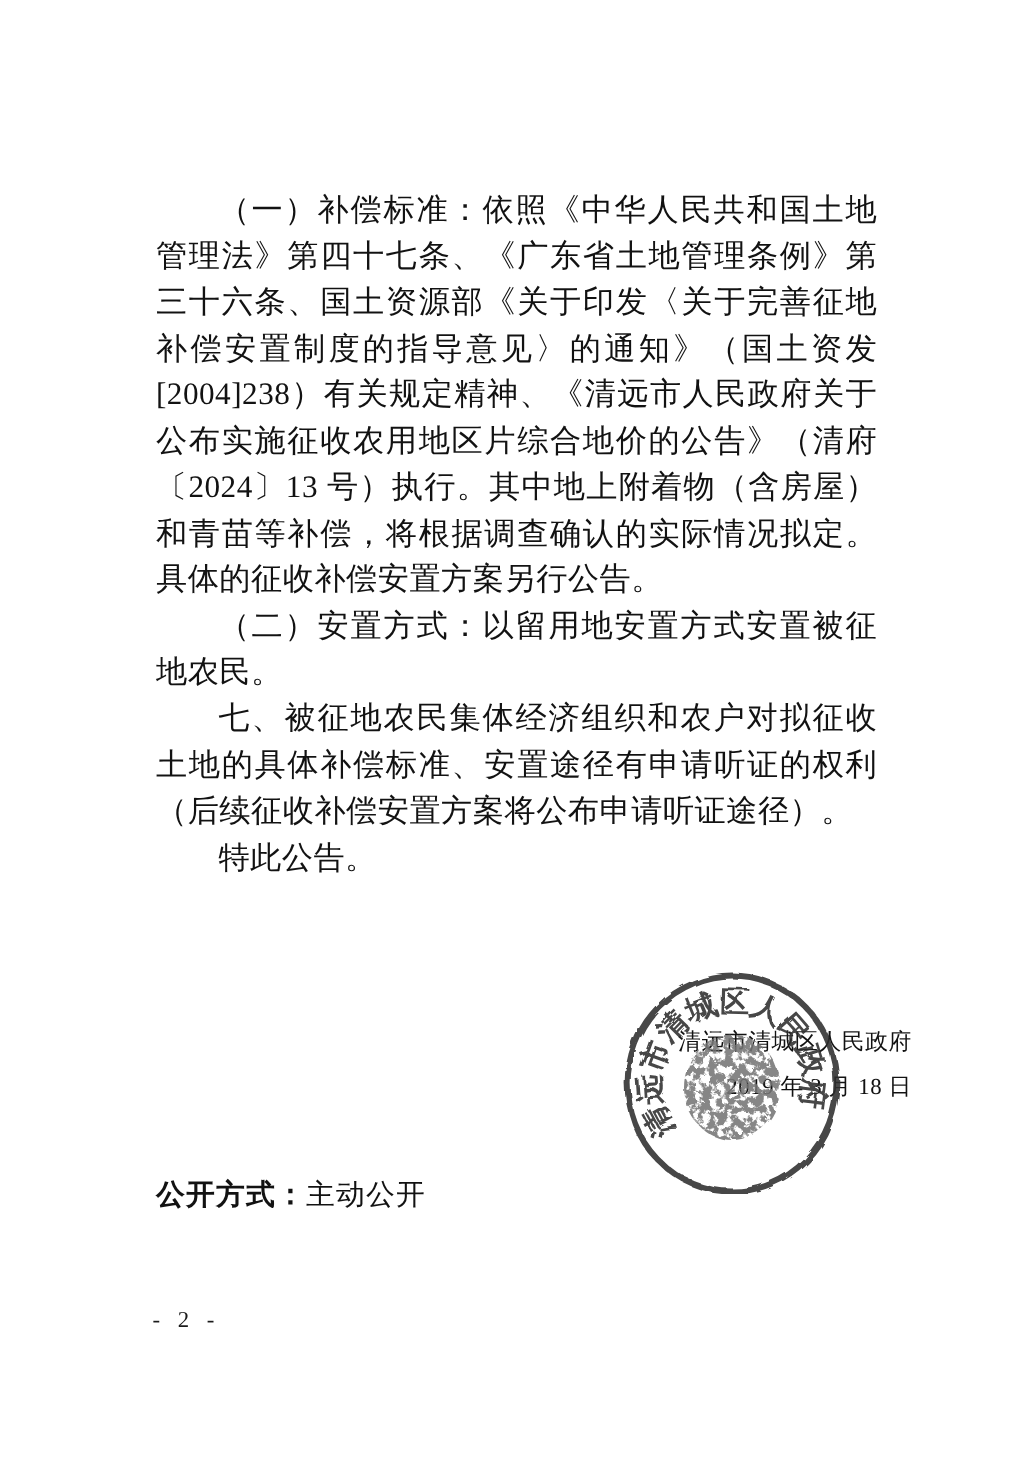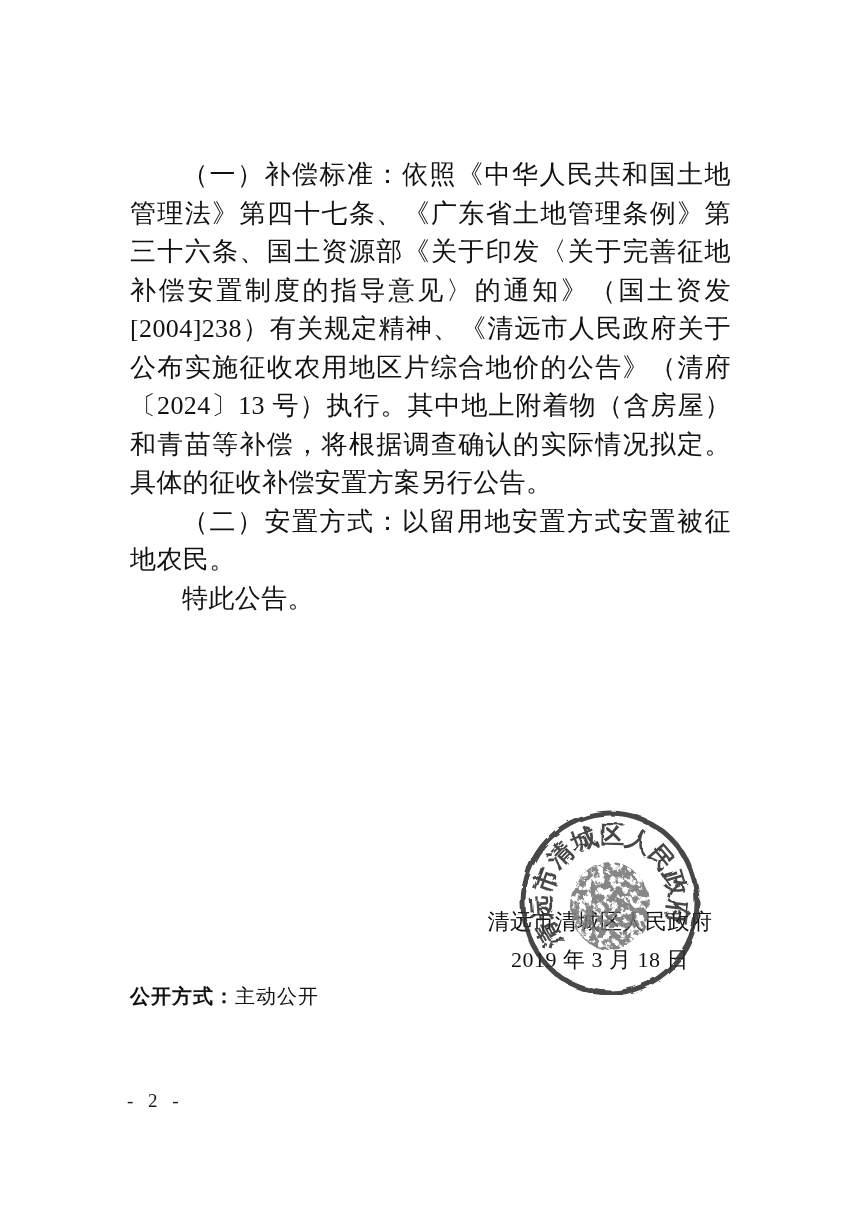--- a/index.html
+++ b/index.html
@@ -27,43 +27,43 @@
     text-justify: inter-ideograph;
     letter-spacing: 0.4px;
   }
   .body-text p {
     margin: 0;
     text-indent: 2em;
   }
   .signature-block {
     position: absolute;
     left: 440px;
-    top: 903px;
+    top: 850px;
     width: 320px;
-    text-align: center;
-    font-size: 22px;
+    text-align: right;
+    font-size: 19px;
     line-height: 38px;
     letter-spacing: 0.5px;
     z-index: 1;
   }
   .stamp {
     position: absolute;
     left: 517px;
     top: 809px;
     width: 186px;
     height: 186px;
     z-index: 2;
     opacity: 0.88;
     pointer-events: none;
   }
   .footer-disclosure {
     position: absolute;
     left: 130px;
     top: 982px;
-    font-size: 20px;
+    font-size: 24px;
     line-height: 28px;
     letter-spacing: 1px;
   }
   .footer-disclosure .label {
     font-weight: bold;
     font-family: "Liberation Sans", sans-serif;
   }
   .footer-disclosure .value {
     font-weight: normal;
   }
@@ -78,20 +78,21 @@
   }
 </style>
 </head>
 <body>
 
 <div class="page">
 
   <div class="body-text">
     <p>（一）补偿标准：依照《中华人民共和国土地管理法》第四十七条、《广东省土地管理条例》第三十六条、国土资源部《关于印发〈关于完善征地补偿安置制度的指导意见〉的通知》（国土资发[2004]238）有关规定精神、《清远市人民政府关于公布实施征收农用地区片综合地价的公告》（清府〔2024〕13 号）执行。其中地上附着物（含房屋）和青苗等补偿，将根据调查确认的实际情况拟定。具体的征收补偿安置方案另行公告。</p>
     <p>（二）安置方式：以留用地安置方式安置被征地农民。</p>
+    <p>七、被征地农民集体经济组织和农户对拟征收土地的具体补偿标准、安置途径有申请听证的权利（后续征收补偿安置方案将公布申请听证途径）。</p>
     <p>特此公告。</p>
   </div>
 
   <div class="signature-block">
     <div>清远市清城区人民政府</div>
     <div>2019 年 3 月 18 日</div>
   </div>
 
   <svg class="stamp" viewBox="0 0 186 186" xmlns="http://www.w3.org/2000/svg">
     <defs>

